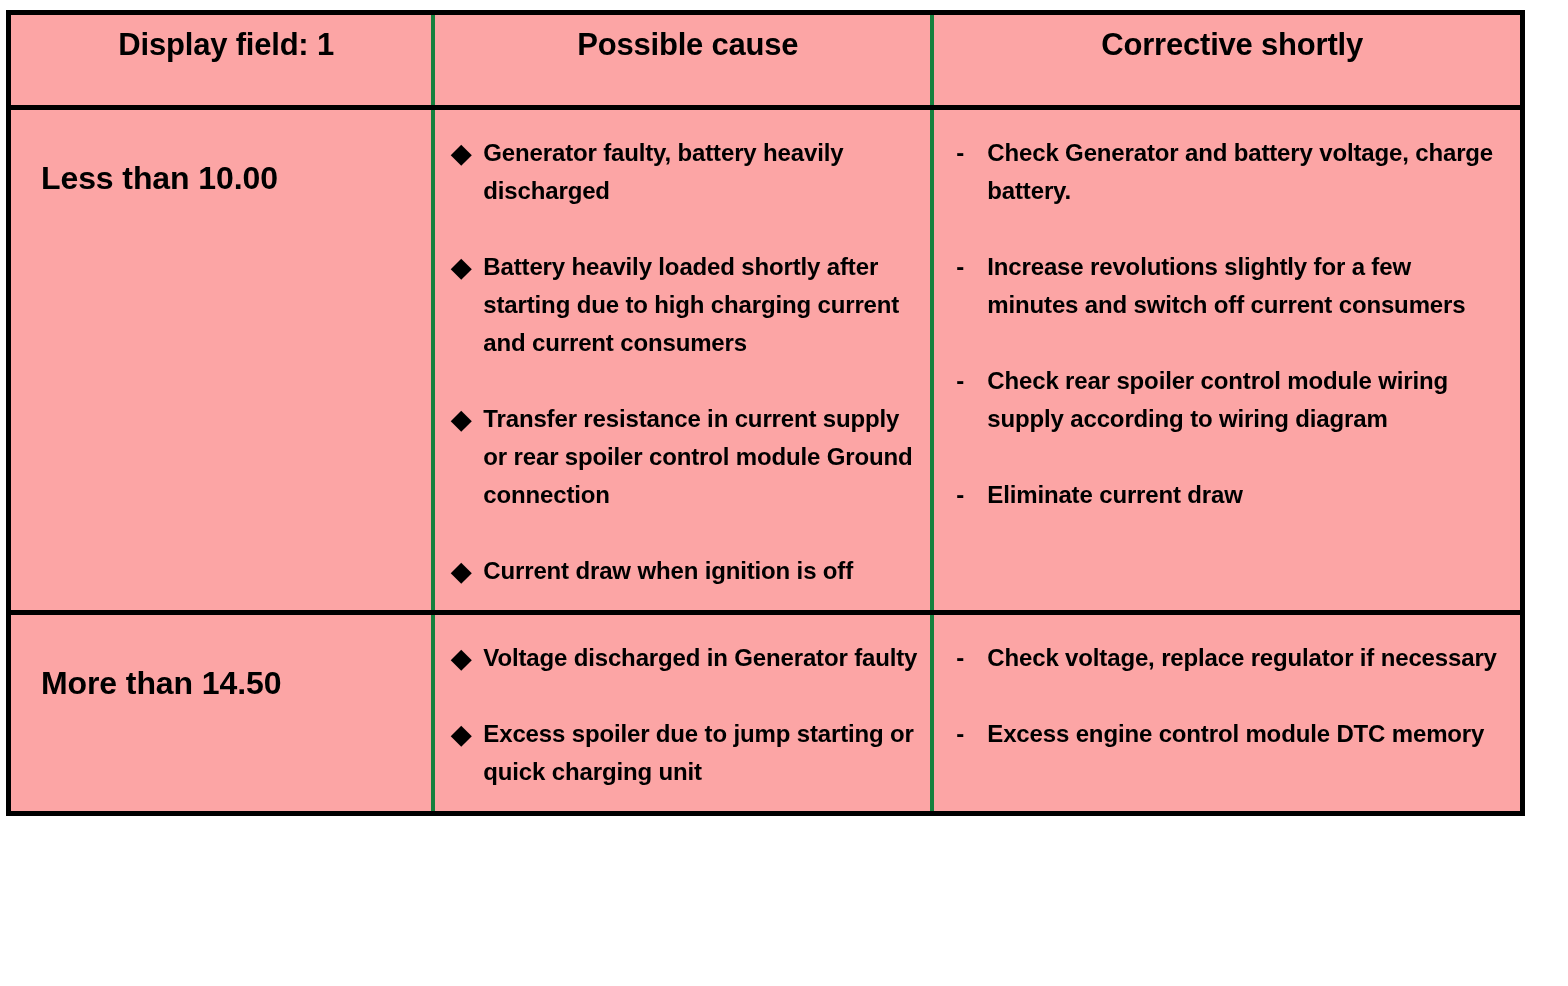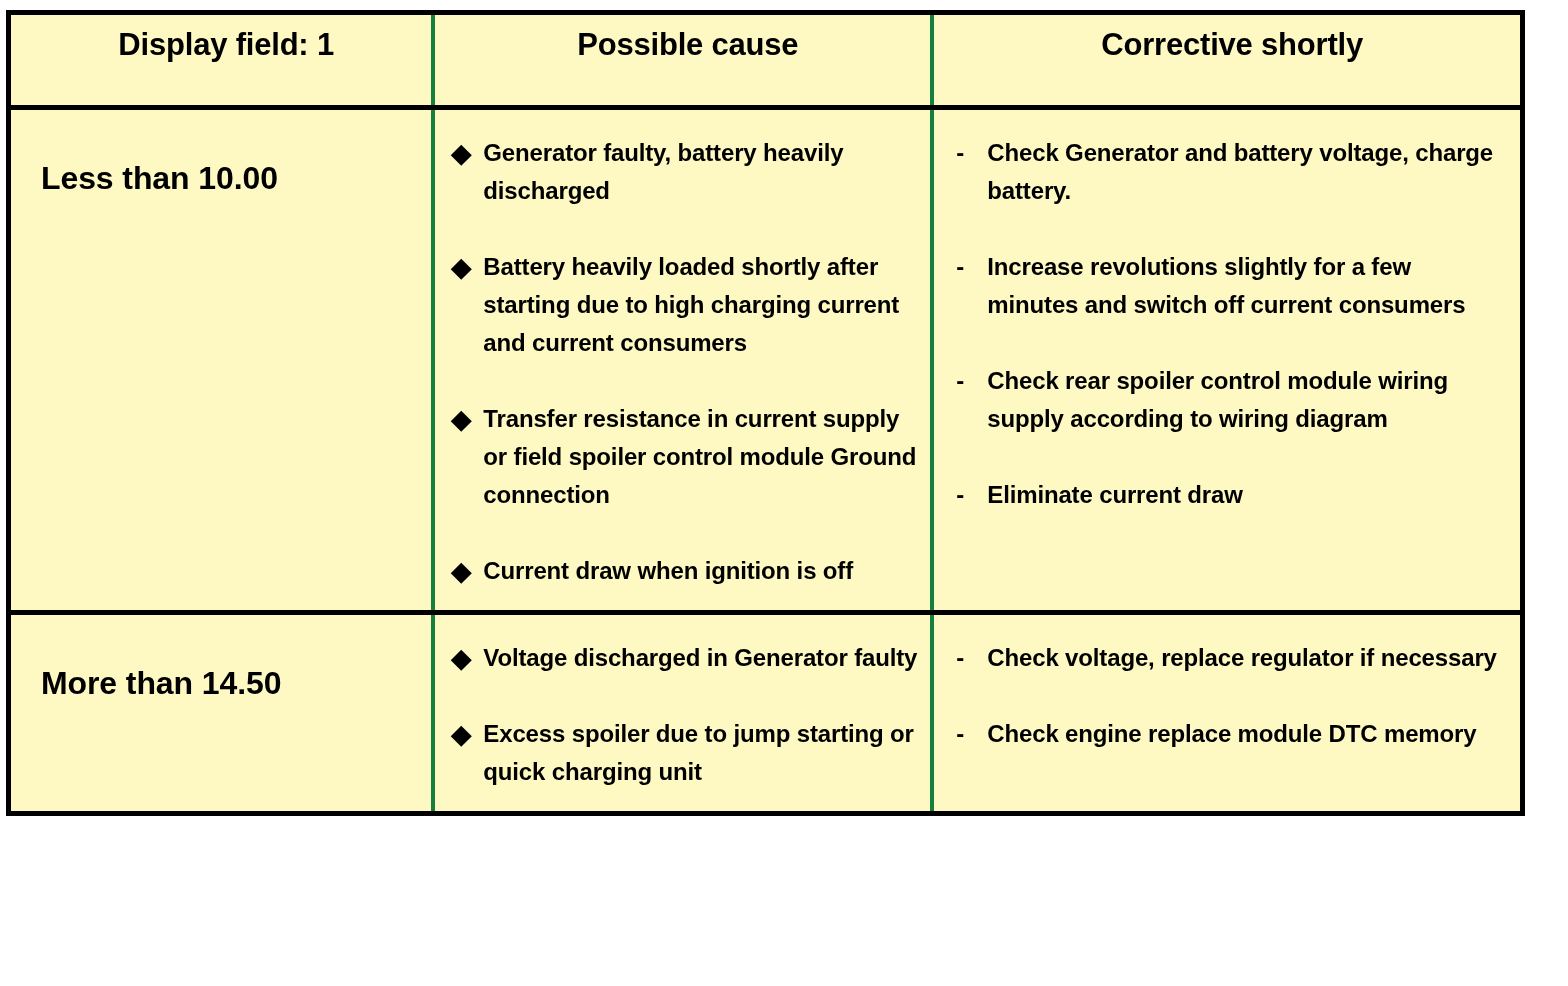--- a/index.html
+++ b/index.html
@@ -29,21 +29,21 @@
     top: 10px;
     width: 1519px;
     border-collapse: collapse;
     table-layout: fixed;
   }
 
   .fault-table td,
   .fault-table th {
     vertical-align: top;
     padding: 0;
-    background: #fef9c3;
+    background: #fca5a5;
   }
 
   
   .fault-table {
     border: 5px solid #000;
   }
   .fault-table .row-head > * {
     border-bottom: 5px solid #000;
   }
   .fault-table .row-body1 > * {
@@ -183,21 +183,21 @@
               <li>
                 <span class="marker">◆</span>
                 <span class="bullet-text">Generator faulty, battery heavily discharged</span>
               </li>
               <li>
                 <span class="marker">◆</span>
                 <span class="bullet-text">Battery heavily loaded shortly after starting due to high charging current and current consumers</span>
               </li>
               <li>
                 <span class="marker">◆</span>
-                <span class="bullet-text">Transfer resistance in current supply or field spoiler control module Ground connection</span>
+                <span class="bullet-text">Transfer resistance in current supply or rear spoiler control module Ground connection</span>
               </li>
               <li>
                 <span class="marker">◆</span>
                 <span class="bullet-text">Current draw when ignition is off</span>
               </li>
             </ul>
           </div>
         </td>
 
         <td class="col-action">
@@ -249,21 +249,21 @@
 
         <td class="col-action">
           <div class="cell-pad-action">
             <ul class="dashes">
               <li>
                 <span class="marker">-</span>
                 <span class="bullet-text">Check voltage, replace regulator if necessary</span>
               </li>
               <li>
                 <span class="marker">-</span>
-                <span class="bullet-text">Check engine replace module DTC memory</span>
+                <span class="bullet-text">Excess engine control module DTC memory</span>
               </li>
             </ul>
           </div>
         </td>
       </tr>
     </tbody>
   </table>
 
 </div>
 

